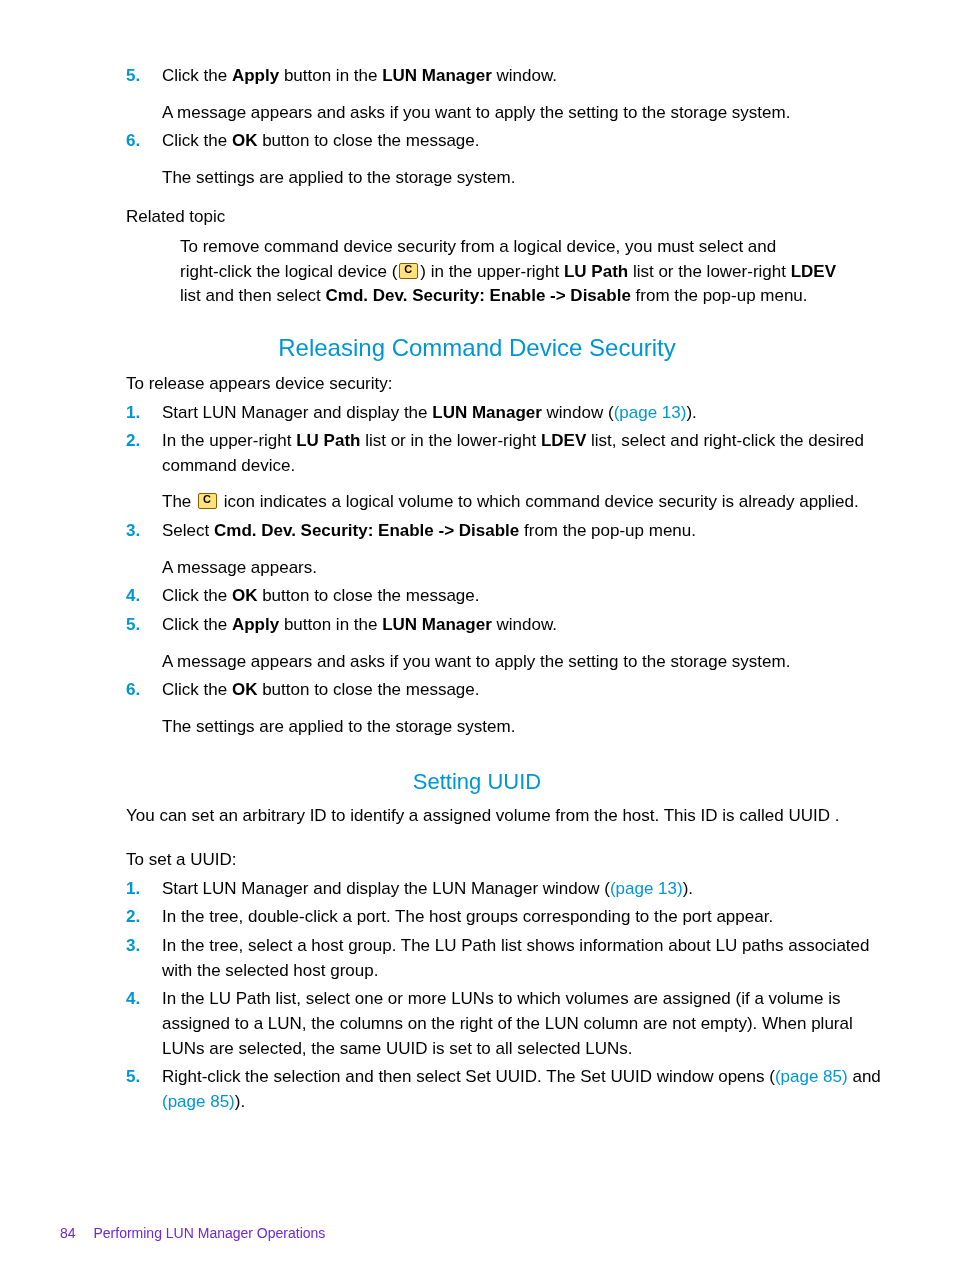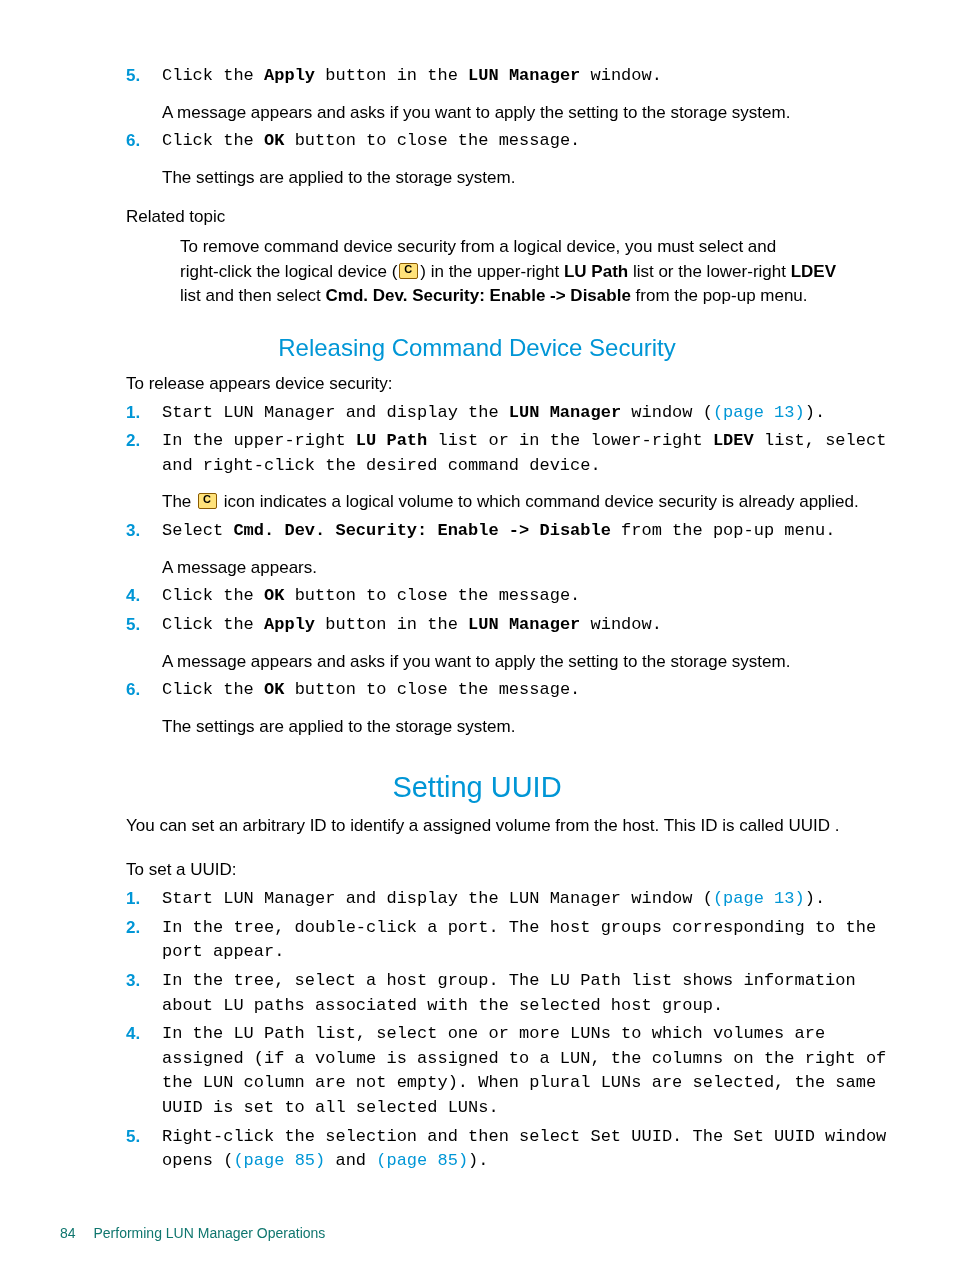--- a/index.html
+++ b/index.html
@@ -14,42 +14,42 @@
   }
   .page {
     width: 954px;
     min-height: 1271px;
     box-sizing: border-box;
     padding: 60px 60px 0 60px;
     position: relative;
   }
   .ol-item { display: flex; margin: 4px 0 0 66px; }
   .ol-num { width: 36px; flex: 0 0 36px; font-weight: 700; color: #0096d6; }
-  .ol-body { flex: 1 1 auto; font-family: Liberation Mono, monospace; }
+  .ol-body { flex: 1 1 auto; }
   .sub-line { margin: 12px 0 0 102px; }
   b { font-weight: 700; }
   .related-topic { font-weight: 400; margin: 14px 0 6px 66px; }
   .related-body { margin: 4px 40px 0 120px; }
   h2.section {
     font-size: 24px;
     font-weight: 400;
     color: #0096d6;
     margin: 22px 0 6px 0;
     text-align: center;
   }
-  h2.section.big { font-size: 29px; margin-top: 26px; }
+  h2.section.big { font-size: 22px; margin-top: 26px; }
   .intro { margin: 4px 0 0 66px; }
   a.pref { color: #0096d6; text-decoration: none; }
   .footer {
     position: absolute;
     left: 60px;
     bottom: 28px;
     font-size: 14px;
     font-weight: 400;
-    color: #0f766e;
+    color: #6d28d9;
   }
   .footer .pageno { margin-right: 14px; }
   .icon-box {
     display: inline-block;
     width: 17px; height: 14px;
     border: 1.5px solid #8a5a00;
     border-radius: 2px;
     vertical-align: -2px;
     background: #ffe27a;
     position: relative;

